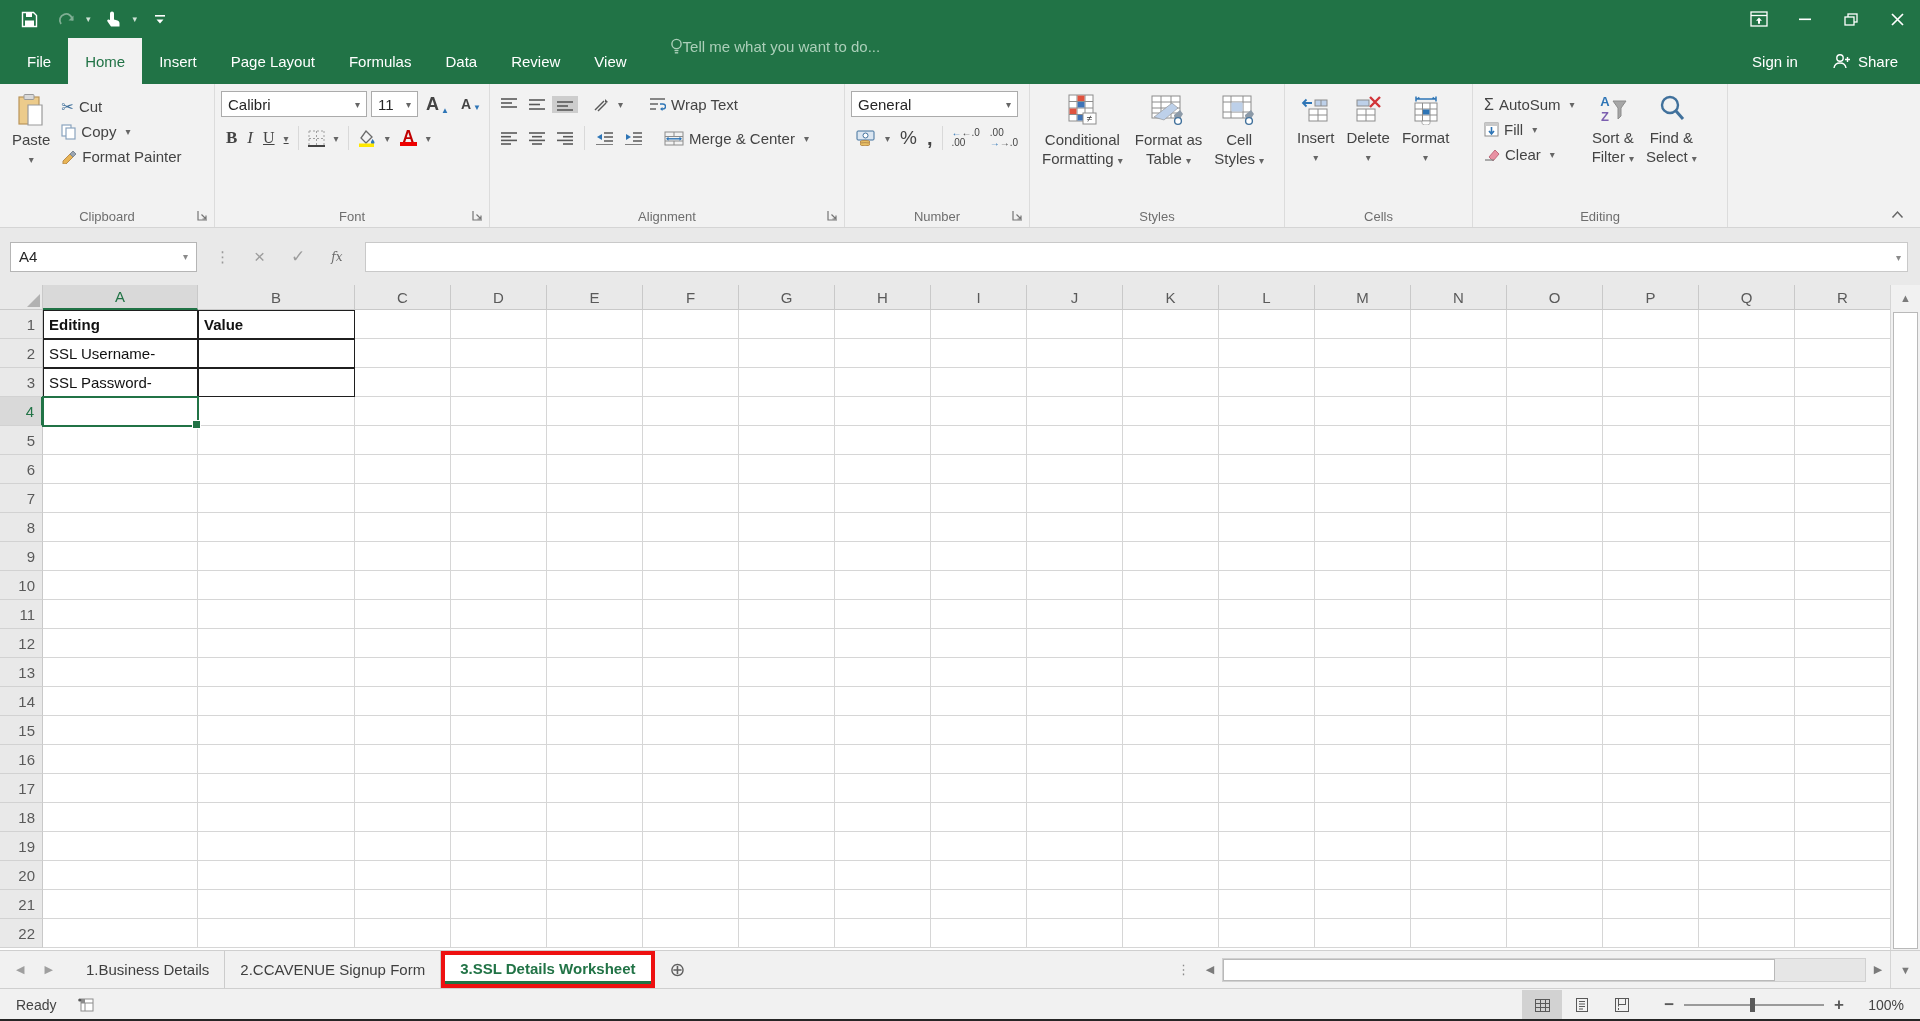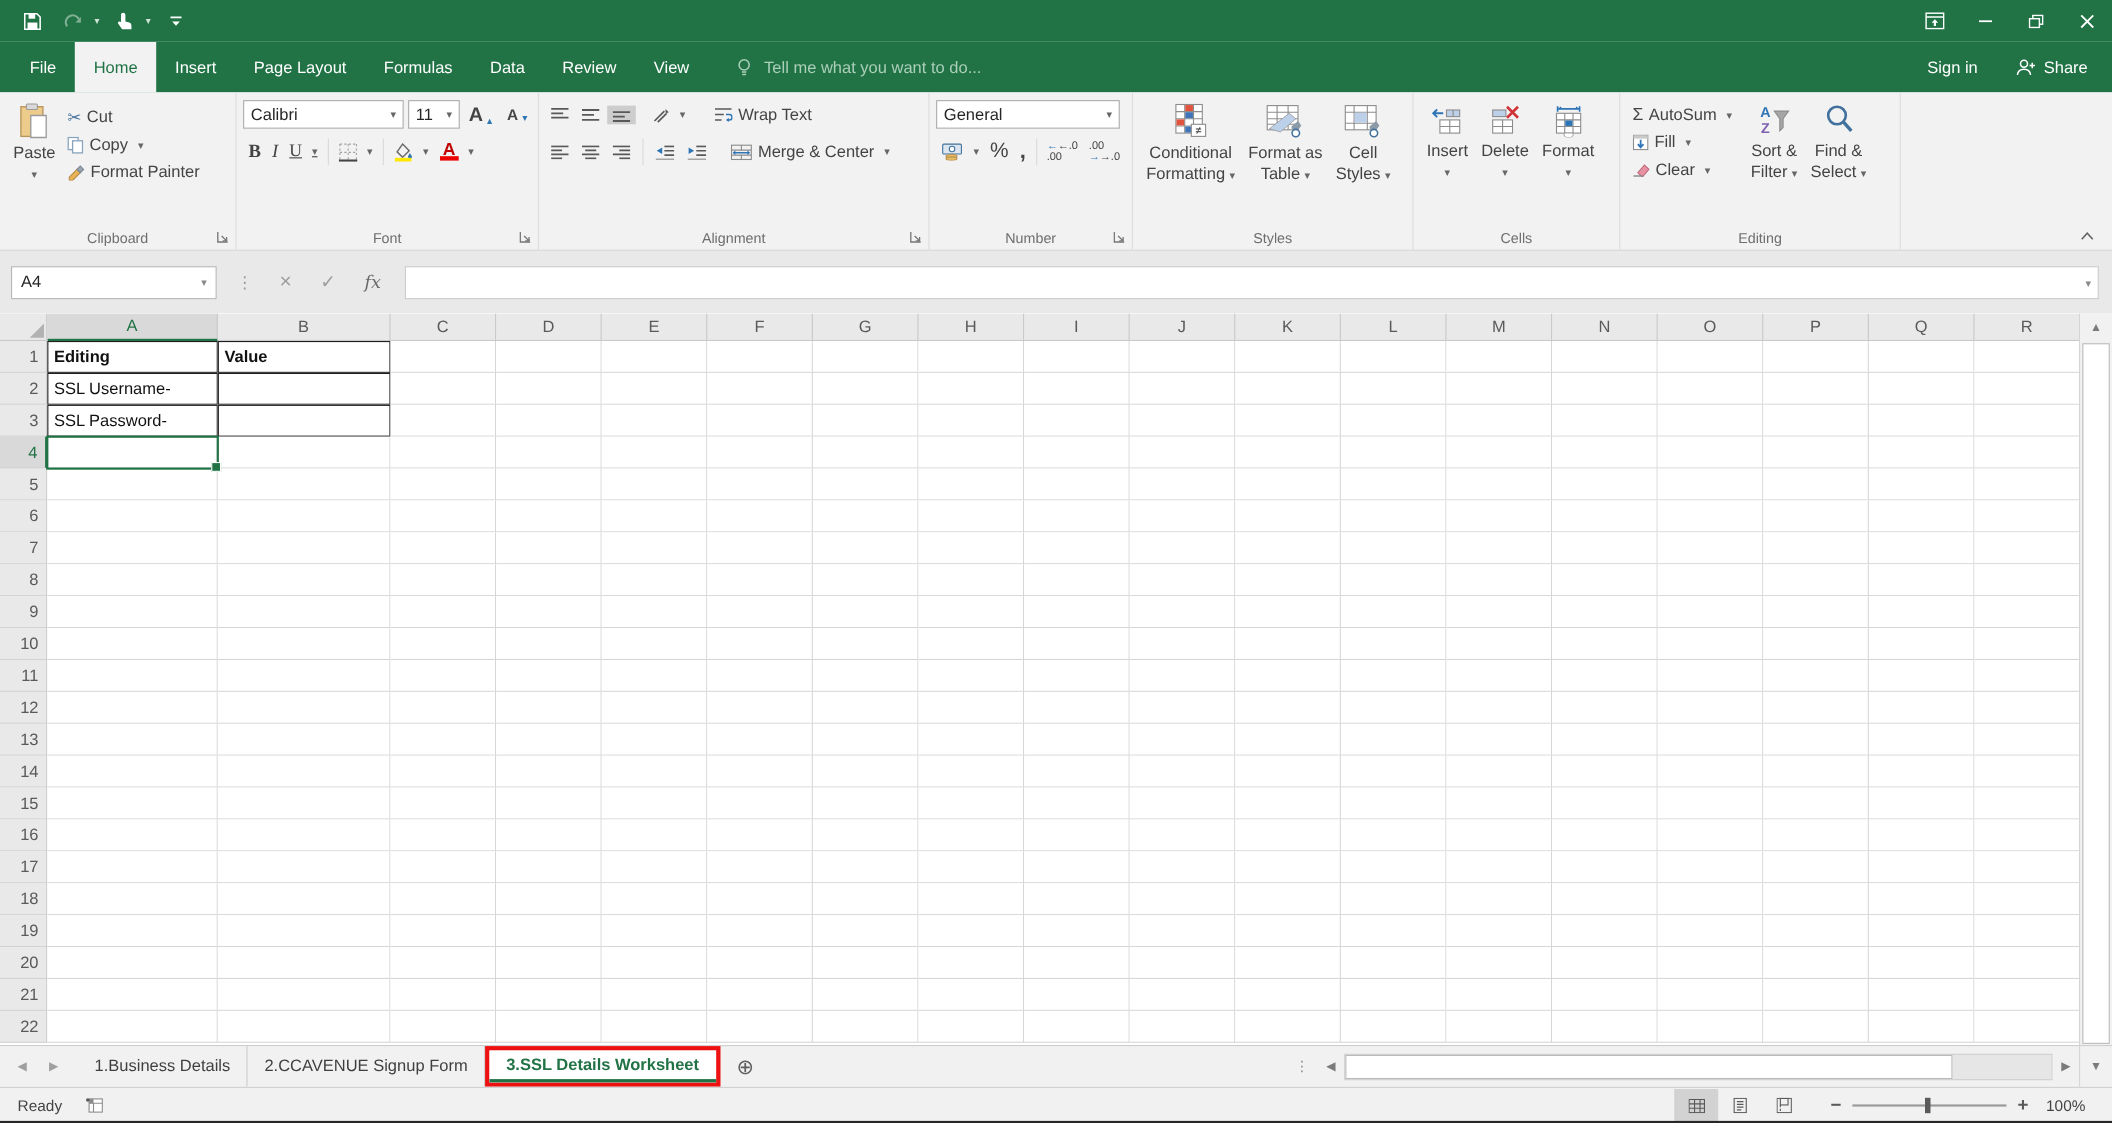--- a/index.html
+++ b/index.html
@@ -14,21 +14,21 @@
   .qat .dd-sm { font-size:9px; color:#cfe3d6; margin-left:-4px; }
   .win-title { position:absolute; left:0; right:0; text-align:center; font-size:15px; color:#fff; }
   .win-controls { margin-left:auto; display:flex; z-index:2; }
   .win-btn { width:46px; height:38px; display:flex; align-items:center; justify-content:center; font-size:15px; color:#fff; }
 
   
   .menubar { height:46px; background:#217346; display:flex; align-items:stretch; color:#fff; }
   .menu-tabs { display:flex; align-items:stretch; padding-left:10px; }
   .menu-tab { padding:0 17px; display:flex; align-items:center; font-size:15px; color:#fff; }
   .menu-tab.active { background:#f2f2f2; color:#217346; }
-  .tellme { display:flex; align-items:center; gap:12px; margin-left:26px; color:#abcfb9; font-size:15px; }
+  .tellme { display:flex; align-items:flex-start; gap:0; margin-left:26px; color:#abcfb9; font-size:15px; }
   .menu-right { margin-left:auto; display:flex; align-items:center; gap:34px; padding-right:22px; font-size:15px; }
   .share-wrap { display:flex; align-items:center; gap:7px; }
 
   
   .ribbon { height:144px; background:#f2f2f2; display:flex; position:relative; border-bottom:1px solid #d5d5d5; }
   .rgroup { position:relative; border-right:1px solid #dcdcdc; padding:6px 4px 24px 6px; flex:0 0 auto; }
   .rgroup-label { position:absolute; bottom:3px; left:0; right:0; text-align:center; font-size:13px; color:#6e6e6e; }
   .launcher { position:absolute; bottom:6px; right:6px; }
   .rrow { display:flex; align-items:center; height:28px; }
   .rbtn { display:flex; align-items:center; gap:5px; padding:2px 5px; color:#444; white-space:nowrap; }
@@ -55,21 +55,21 @@
   .collapse-ribbon { position:absolute; right:16px; bottom:8px; }
 
   
   .formula-row { height:57px; background:#e9e9e9; display:flex; align-items:center; }
   .namebox { width:187px; height:30px; background:#fff; border:1px solid #b5b5b5; margin-left:10px; display:flex; align-items:center; padding:0 8px; color:#262626; }
   .namebox::after { content:"▾"; margin-left:auto; font-size:10px; color:#8a8a8a; }
   .fx-dots { color:#9a9a9a; font-size:15px; margin:0 14px 0 18px; }
   .fx-btns { display:flex; align-items:center; gap:26px; padding:0 22px 0 10px; }
   .fx-cancel { color:#9d9d9d; font-size:19px; }
   .fx-enter { color:#9d9d9d; font-size:17px; }
-  .fx-label { color:#6a6a6a; font-size:16px; font-style:italic; font-family:"DejaVu Serif", serif; }
+  .fx-label { color:#6a6a6a; font-size:12px; font-style:italic; font-family:"DejaVu Serif", serif; }
   .formula-input { flex:1; height:30px; background:#fff; border:1px solid #c9c9c9; margin-right:12px; position:relative; }
   .formula-input .expand { position:absolute; right:6px; top:9px; font-size:10px; color:#8a8a8a; }
 
   
   .sheet { display:flex; height:665px; }
   .grid { width:1890px; overflow:hidden; background:#fff; }
   .col-headers { display:flex; height:25px; background:#e9e9e9; }
   .corner { width:43px; height:100%; border-right:1px solid #c9c9c9; border-bottom:1px solid #c9c9c9; position:relative; background:#e9e9e9; flex:0 0 auto; }
   .corner::after { content:""; position:absolute; right:2px; bottom:2px; border-style:solid; border-width:0 0 13px 13px; border-color:transparent transparent #b2b2b2 transparent; }
   .col-hdr { height:100%; border-right:1px solid #c9c9c9; border-bottom:1px solid #c9c9c9; display:flex; align-items:center; justify-content:center; font-size:15px; color:#5a5a5a; flex:0 0 auto; }
@@ -106,21 +106,21 @@
   
   .statusbar { height:33px; background:#f1f1f1; border-top:1px solid #cfcfcf; display:flex; align-items:center; font-size:14px; color:#444; position:relative; }
   .status-left { display:flex; align-items:center; gap:22px; padding-left:16px; }
   .status-right { margin-left:auto; display:flex; align-items:center; padding-right:16px; }
   .viewbtn { width:40px; height:31px; display:flex; align-items:center; justify-content:center; }
   .viewbtn.sel { background:#d2d2d2; }
   .zoomctl { display:flex; align-items:center; gap:10px; margin-left:22px; }
   .zoom-minus,.zoom-plus { color:#5a5a5a; font-size:17px; font-weight:bold; }
   .zoom-track { width:140px; height:2px; background:#9a9a9a; position:relative; }
   .zoom-handle { position:absolute; left:66px; top:-6px; width:5px; height:14px; background:#5a5a5a; }
-  .zoom-pct { margin-left:16px; font-size:14px; color:#444; width:44px; text-align:left; }
+  .zoom-pct { margin-left:16px; font-size:14px; color:#444; width:44px; text-align:right; }
   .bottom-strip { position:absolute; left:0; right:0; bottom:0; height:2px; background:#262626; }
 
   svg { display:block; }
 </style>
 </head>
 <body>
 
 <div class="app">
 
   <div class="titlebar">

